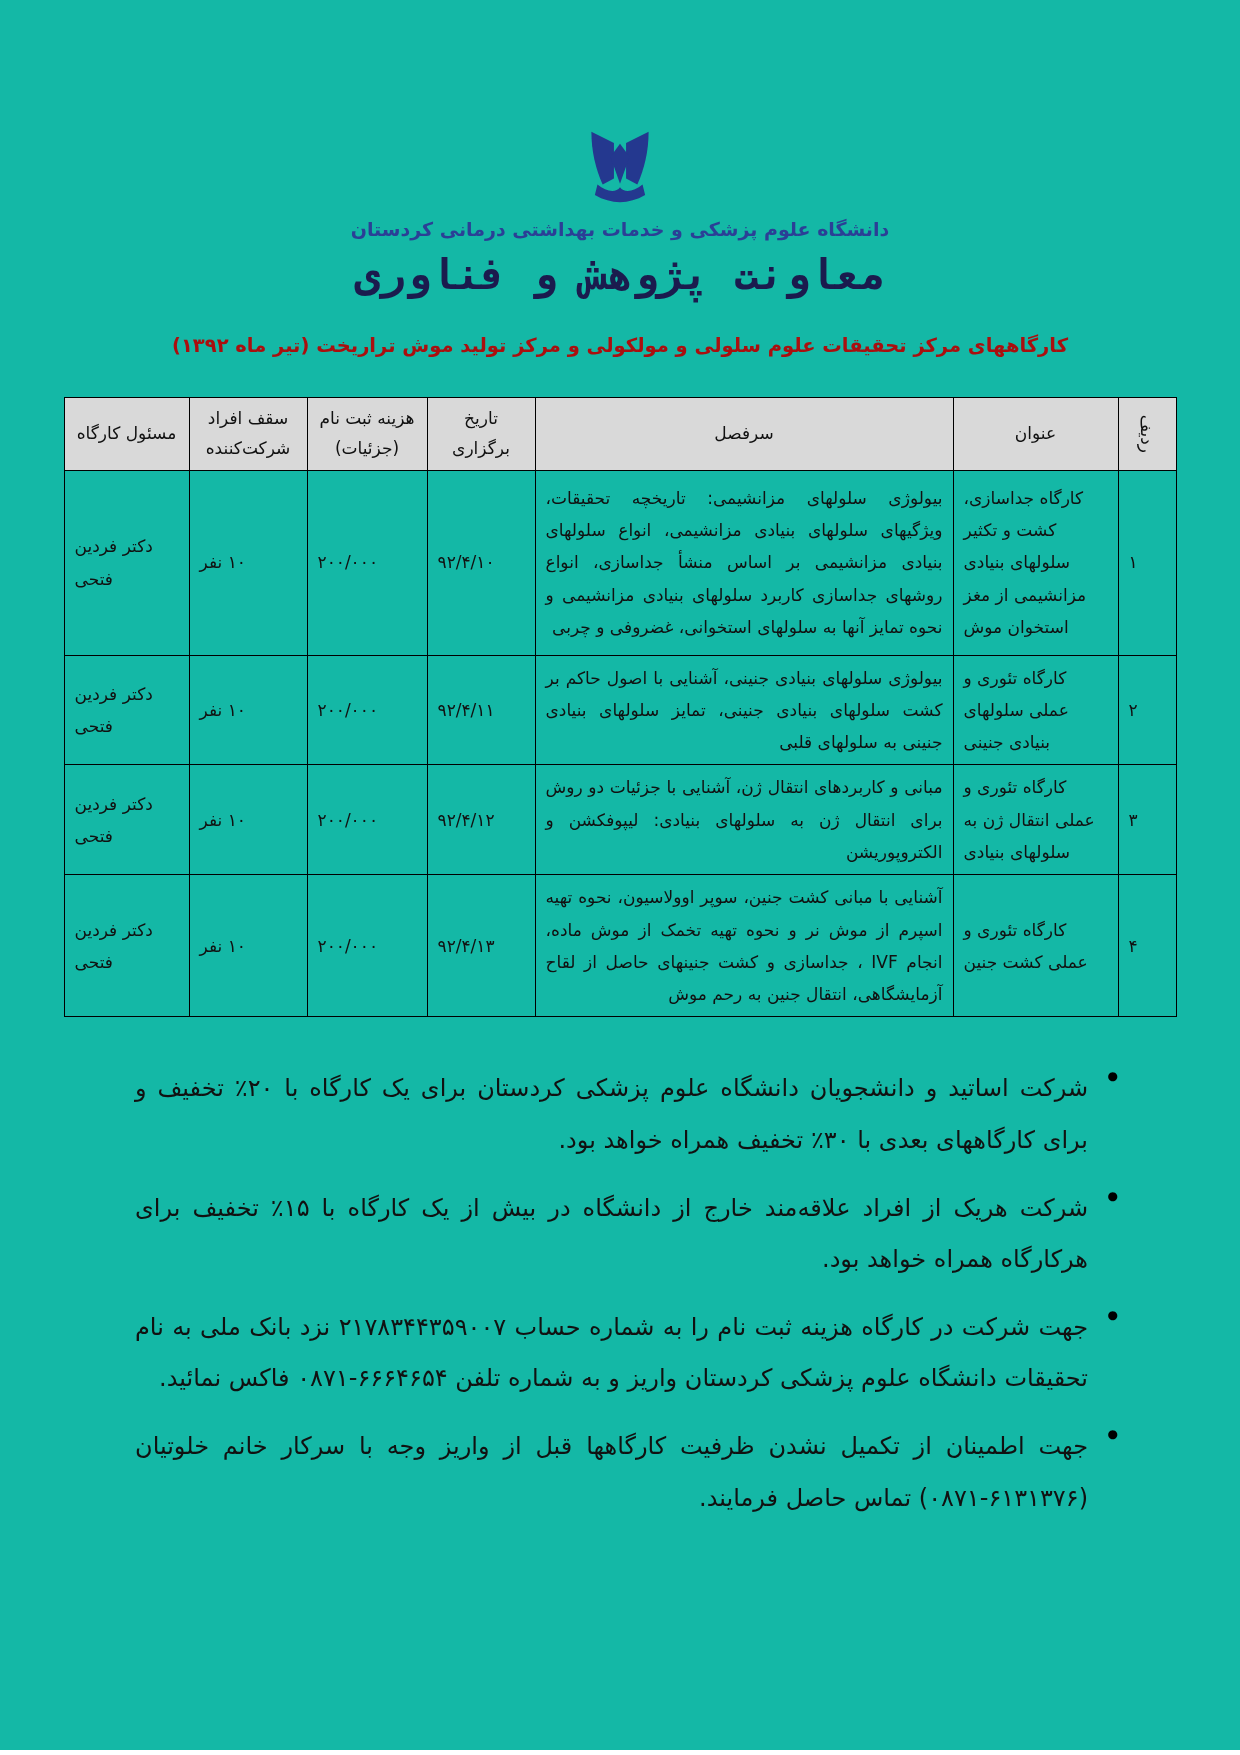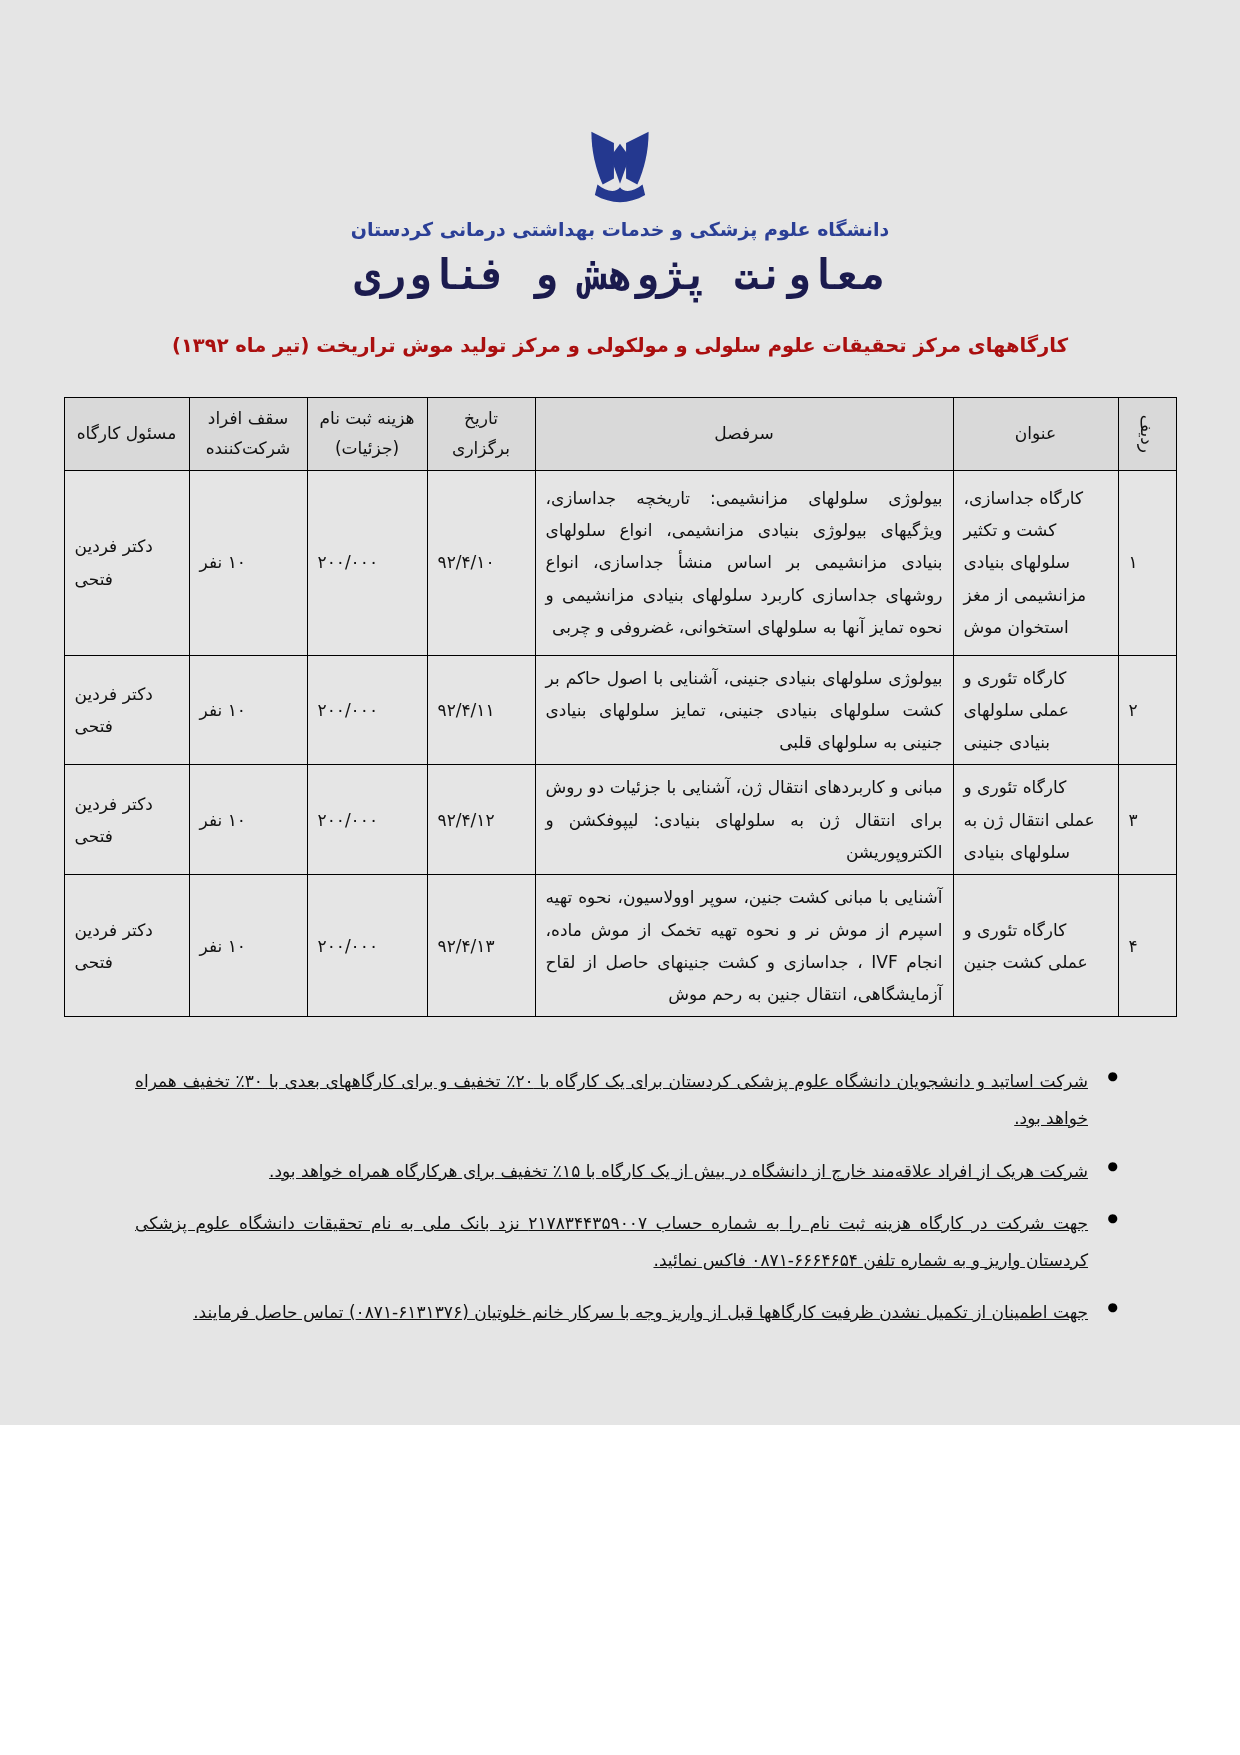--- a/index.html
+++ b/index.html
@@ -1,22 +1,22 @@
 <!DOCTYPE html>
 <html lang="fa" dir="rtl"><head>
 <meta charset="utf-8">
 <style>
   * { box-sizing: border-box; margin: 0; padding: 0; }
   html, body { background: #ffffff; }
   .page {
     position: relative;
     width: 1240px;
-    height: 1425px;
+    height: 1750px;
     margin: 0 auto;
-    background: #e5e5e5;
+    background: #14b8a6;
     direction: rtl;
     font-family: "DejaVu Sans", sans-serif;
     color: #111111;
     overflow: hidden;
   }
   
   .doc-header { text-align: center; padding-top: 130px; }
   .emblem { display: inline-block; width: 96px; height: 78px; }
   .emblem svg { width: 100%; height: 100%; }
   .uni-name {
@@ -67,24 +67,23 @@
   td.syllabus { text-align: justify; padding: 8px 14px; }
   tr.r1 { height: 185px; }
   tr.r2 { height: 102px; }
   tr.r3 { height: 108px; }
   tr.r4 { height: 132px; }
   .vert { display: inline-block; transform: rotate(90deg); white-space: nowrap; }
   
   ul.notes {
     list-style: none;
     margin: 46px 120px 0 135px;
-    font-size: 17px;
+    font-size: 24px;
     line-height: 2.15;
     text-align: justify;
-    text-decoration: underline;
   }
   ul.notes li { position: relative; padding-right: 32px; margin-bottom: 16px; }
   ul.notes li::before {
     content: "●";
     position: absolute;
     right: 2px;
     top: 1px;
     font-size: 12px;
     color: #000;
   }
@@ -129,21 +128,21 @@
         <th>تاریخ برگزاری</th>
         <th>هزینه ثبت نام (جزئیات)</th>
         <th>سقف افراد شرکت‌کننده</th>
         <th>مسئول کارگاه</th>
       </tr>
     </thead>
     <tbody>
       <tr class="r1">
         <td class="c">۱</td>
         <td class="c">کارگاه جداسازی، کشت و تکثیر سلولهای بنیادی مزانشیمی از مغز استخوان موش</td>
-        <td class="syllabus">بیولوژی سلولهای مزانشیمی: تاریخچه جداسازی، ویژگیهای بیولوژی بنیادی مزانشیمی، انواع سلولهای بنیادی مزانشیمی بر اساس منشأ جداسازی، انواع روشهای جداسازی کاربرد سلولهای بنیادی مزانشیمی و نحوه تمایز آنها به سلولهای استخوانی، غضروفی و چربی</td>
+        <td class="syllabus">بیولوژی سلولهای مزانشیمی: تاریخچه تحقیقات، ویژگیهای سلولهای بنیادی مزانشیمی، انواع سلولهای بنیادی مزانشیمی بر اساس منشأ جداسازی، انواع روشهای جداسازی کاربرد سلولهای بنیادی مزانشیمی و نحوه تمایز آنها به سلولهای استخوانی، غضروفی و چربی</td>
         <td class="c">۹۲/۴/۱۰</td>
         <td class="c">۲۰۰/۰۰۰</td>
         <td class="c">۱۰ نفر</td>
         <td class="c">دکتر فردین فتحی</td>
       </tr>
       <tr class="r2">
         <td class="c">۲</td>
         <td class="c">کارگاه تئوری و عملی سلولهای بنیادی جنینی</td>
         <td class="syllabus">بیولوژی سلولهای بنیادی جنینی، آشنایی با اصول حاکم بر کشت سلولهای بنیادی جنینی، تمایز سلولهای بنیادی جنینی به سلولهای قلبی</td>
         <td class="c">۹۲/۴/۱۱</td>

